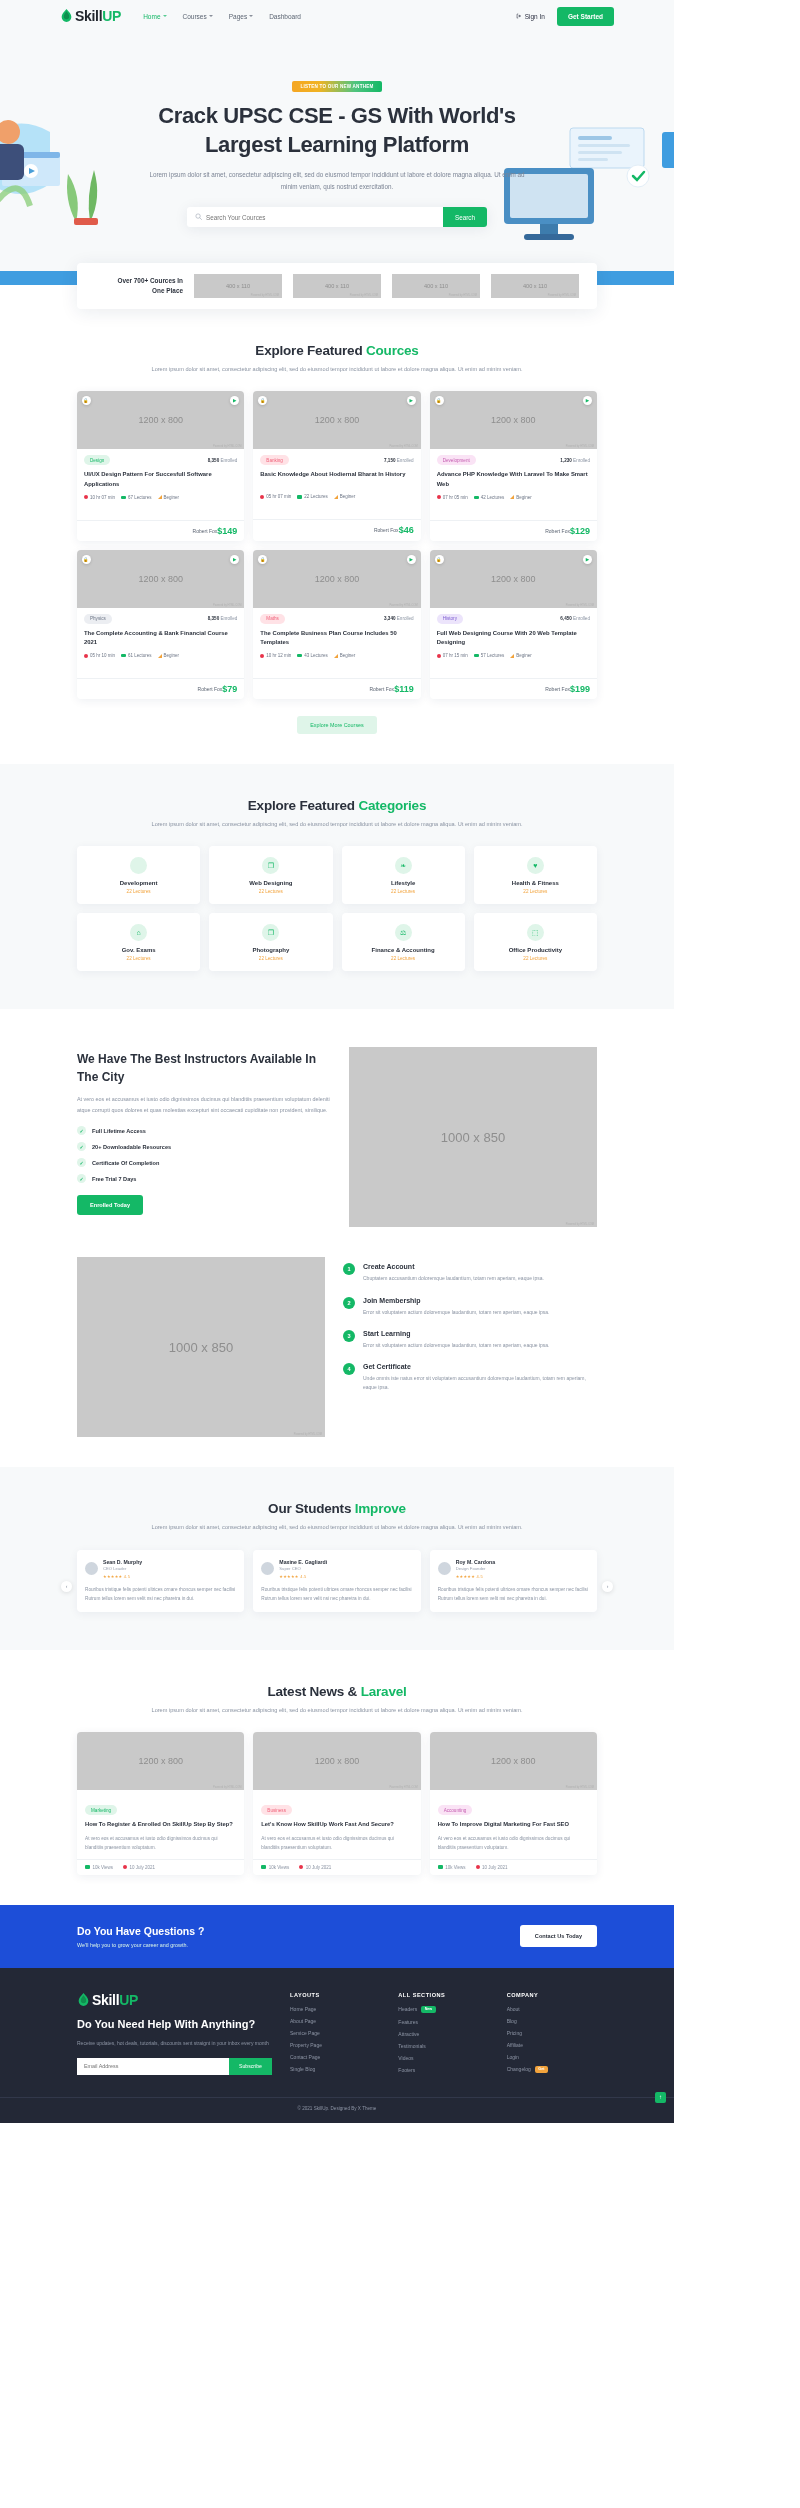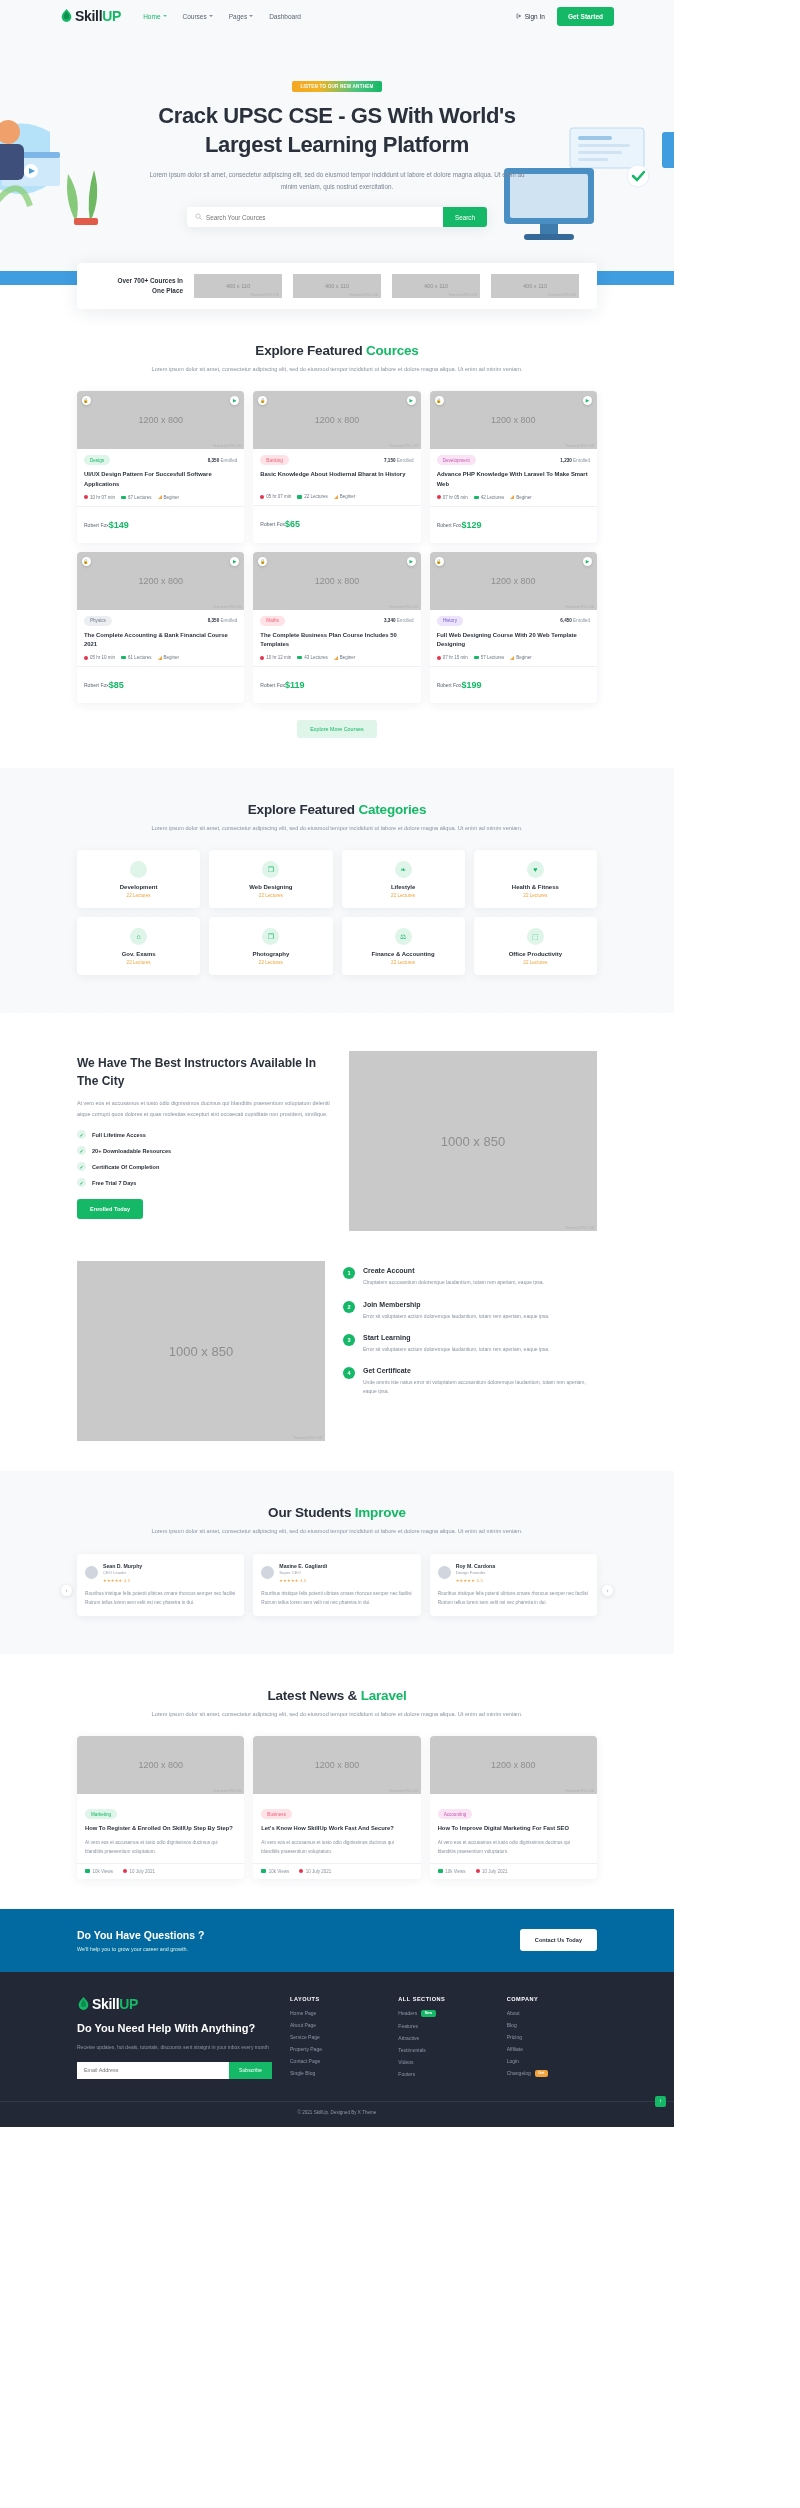--- a/index.html
+++ b/index.html
@@ -105,22 +105,22 @@
   .tag { font-size: 4.6px; padding: 2.5px 6px; border-radius: 8px; }
   .enrolled { font-size: 4.6px; color: #8a93a2; }
   .enrolled b { color: #2b313c; font-weight: 700; }
   .card-title { font-size: 5.9px; font-weight: 700; line-height: 1.65; color: #2b313c; margin-top: 5px; min-height: 19px; }
   .card-stats { display: flex; align-items: center; gap: 6px; margin-top: 5px; font-size: 4.5px; color: #6d7686; }
   .card-stats span { display: flex; align-items: center; gap: 2px; }
   .dot-red { width: 4px; height: 4px; border-radius: 50%; background: #e8334a; }
   .vid-ico { width: 5px; height: 3.5px; border-radius: 1px; background: #14b866; }
   .bars-ico { width: 0; height: 0; border-left: 4px solid transparent; border-bottom: 4px solid #f2a33c; }
   .card-foot {
-    margin-top: 6px; border-top: 1px solid #eef1f4; padding: 13px 7px;
-    display: flex; align-items: center; justify-content: flex-start;
+    margin-top: 20px; border-top: 1px solid #eef1f4; padding: 5px 7px;
+    display: flex; align-items: center; justify-content: flex-end;
   }
   .author { font-size: 5px; color: #5b6472; }
   .price { font-size: 9px; font-weight: 700; color: #14b866; }
   .more-wrap { text-align: center; margin-top: 14px; }
   .btn-soft {
     background: #dff5e9; color: #14b866; font-size: 5.4px; padding: 6px 13px;
     border: none; border-radius: 3px; cursor: pointer; font-family: inherit;
   }
 
   
@@ -181,21 +181,21 @@
   .news-card { background: #fff; border-radius: 4px; box-shadow: 0 2px 10px rgba(20,40,80,.07); overflow: hidden; }
   .news-img { height: 58px; }
   .news-img .ph { width: 100%; height: 100%; font-size: 9px; }
   .news-body { padding: 7px 8px 0; }
   .news-title { font-size: 5.8px; font-weight: 700; line-height: 1.65; color: #2b313c; margin-top: 5px; }
   .news-text { font-size: 4.7px; line-height: 1.9; color: #8a93a2; margin-top: 5px; }
   .news-foot { margin-top: 6px; border-top: 1px solid #eef1f4; padding: 5px 8px; display: flex; gap: 10px; font-size: 4.5px; color: #8a93a2; }
   .news-foot span { display: flex; align-items: center; gap: 2.5px; }
 
   
-  .cta { background: #0369a1; padding: 20px 0; margin-top: 30px; }
+  .cta { background: #1d4ed8; padding: 20px 0; margin-top: 30px; }
   .cta-inner { width: 520px; margin: 0 auto; display: flex; align-items: center; justify-content: space-between; }
   .cta h3 { font-size: 10.5px; font-weight: 700; color: #fff; }
   .cta p { font-size: 5.4px; color: #d9f5e6; margin-top: 5px; }
   .btn-white { background: #fff; color: #2b313c; font-size: 5.6px; font-weight: 700; padding: 8px 15px; border: none; border-radius: 3px; cursor: pointer; font-family: inherit; }
 
   
   .footer { background: #232836; padding: 24px 0 0; }
   .footer-inner { width: 520px; margin: 0 auto; display: flex; gap: 18px; }
   .f-brand { width: 195px; }
   .f-logo { display: flex; align-items: center; gap: 2px; }
@@ -389,21 +389,21 @@
     </div>
     <div class="card-title">Basic Knowledge About Hodiernal Bharat In History</div>
     <div class="card-stats">
       <span><i class="dot-red"></i>05 hr 07 min</span>
       <span><i class="vid-ico"></i>22 Lectures</span>
       <span><i class="bars-ico"></i>Beginer</span>
     </div>
   </div>
   <div class="card-foot">
     <span class="author">Robert Fox</span>
-    <span class="price">$65</span>
+    <span class="price">$46</span>
   </div>
 </div>
 <div class="card">
   <div class="card-img">
     <div class="ph">
               <span>1200 x 800</span>
               <span class="cap">Powered by HTML.COM</span>
             </div>
     <div class="pill-icon lock">🔒</div>
     <div class="pill-icon play">▶</div>
@@ -441,21 +441,21 @@
     </div>
     <div class="card-title">The Complete Accounting &amp; Bank Financial Course 2021</div>
     <div class="card-stats">
       <span><i class="dot-red"></i>05 hr 10 min</span>
       <span><i class="vid-ico"></i>61 Lectures</span>
       <span><i class="bars-ico"></i>Beginer</span>
     </div>
   </div>
   <div class="card-foot">
     <span class="author">Robert Fox</span>
-    <span class="price">$85</span>
+    <span class="price">$79</span>
   </div>
 </div>
 <div class="card">
   <div class="card-img">
     <div class="ph">
               <span>1200 x 800</span>
               <span class="cap">Powered by HTML.COM</span>
             </div>
     <div class="pill-icon lock">🔒</div>
     <div class="pill-icon play">▶</div>

